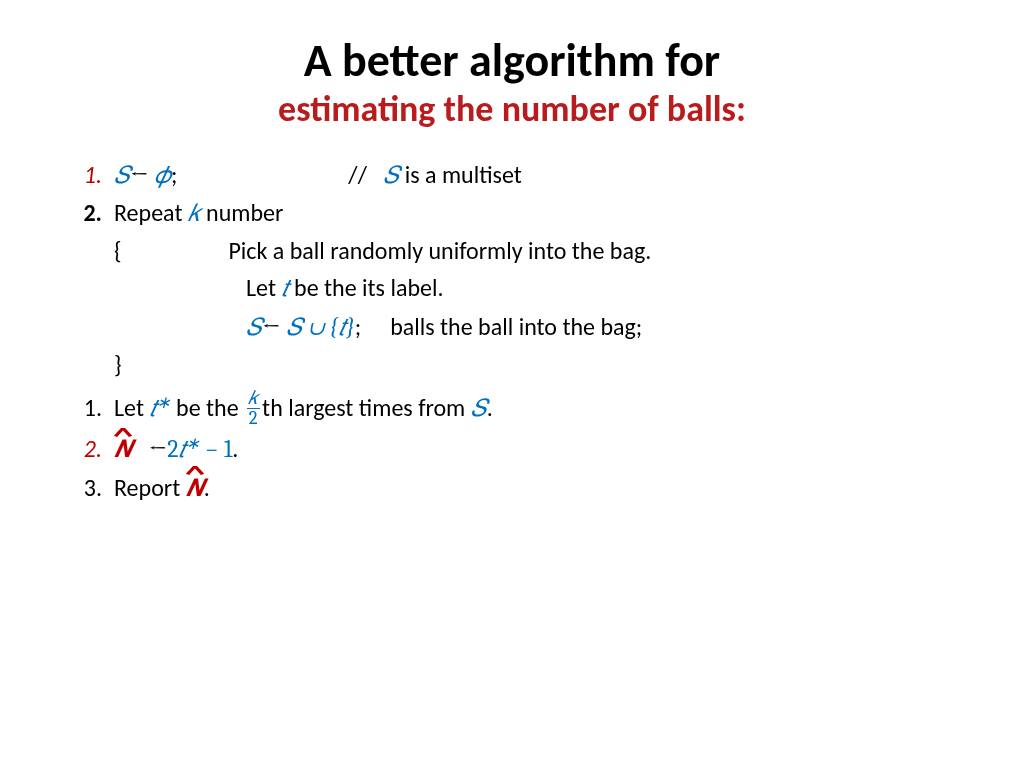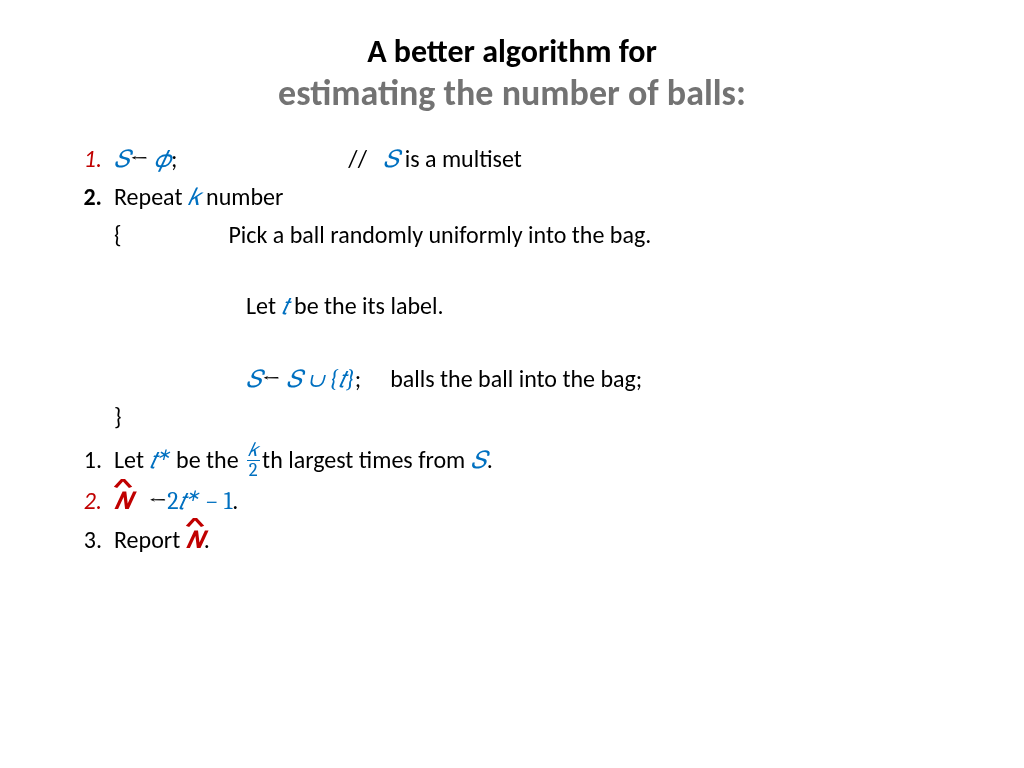--- a/index.html
+++ b/index.html
@@ -17,50 +17,50 @@
     width: 1024px;
     height: 768px;
     box-sizing: border-box;
     padding: 24px 60px 0 60px;
   }
   .title {
     text-align: center;
     margin-top: 10px;
   }
   .title-line1 {
-    font-size: 32px;
+    font-size: 46px;
     font-weight: 700;
     color: #000;
     line-height: 1.15;
   }
   .title-line2 {
     font-size: 36px;
     font-weight: 700;
-    color: #737373;
+    color: #b91c1c;
     line-height: 1.25;
   }
   .body {
     margin-top: 24px;
     font-size: 24px;
     line-height: 1.55;
   }
   .row {
     display: flex;
     align-items: baseline;
   }
   .num {
     width: 42px;
     flex: 0 0 42px;
     text-align: right;
     padding-right: 12px;
   }
   .num.red-it { color: #C00000; font-style: italic; }
   .num.bold { font-weight: 700; }
   .content { flex: 1 1 auto; }
-  .indent-inner { padding-left: 132px; margin-top: 34px; }
+  .indent-inner { padding-left: 132px; }
   .mathit { font-family: "Cambria Math", Cambria, "Times New Roman", serif; font-style: italic; }
   .mathup { font-family: "Cambria Math", Cambria, "Times New Roman", serif; font-style: normal; }
   .blue { color: #0070C0; }
   .red { color: #C00000; }
   .b { font-weight: 400; }
   .sup { font-size: 0.7em; vertical-align: super; position: relative; top: 0.05em; }
   .hat {
     position: relative;
     display: inline-block;
   }

